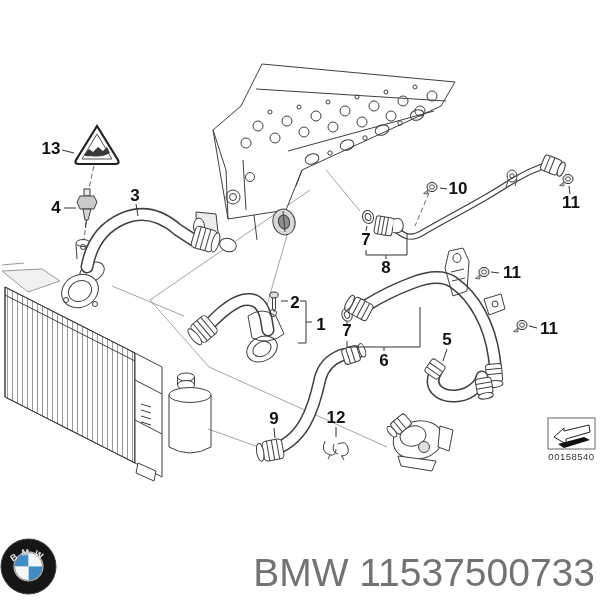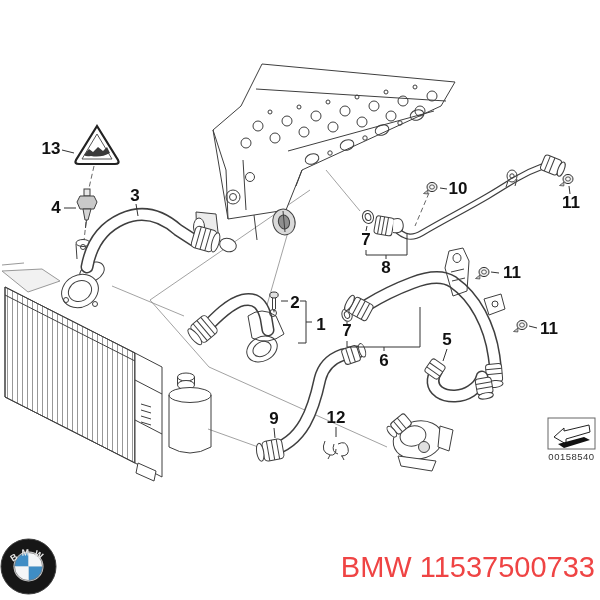--- a/index.html
+++ b/index.html
@@ -10,21 +10,21 @@
   .thin{stroke:#8a8a8a;stroke-width:0.8;fill:none;}
   .lead{stroke:#333;stroke-width:1;fill:none;}
   .dash{stroke:#555;stroke-width:0.9;fill:none;stroke-dasharray:5 3;}
   .hoseO{stroke:#3f3f3f;stroke-width:13;fill:none;stroke-linecap:round;}
   .hoseI{stroke:#ffffff;stroke-width:10;fill:none;stroke-linecap:round;}
   .pipeO{stroke:#3f3f3f;stroke-width:6.5;fill:none;stroke-linecap:round;}
   .pipeI{stroke:#ffffff;stroke-width:4;fill:none;stroke-linecap:round;}
   .fit line{stroke:#3f3f3f;stroke-width:1;}
   .callout{font:bold 17px "Liberation Sans",sans-serif;fill:#111;text-anchor:middle;}
   .stampnum{font:9.5px "Liberation Sans",sans-serif;fill:#333;text-anchor:middle;letter-spacing:0.5px;}
-  .partnum{position:absolute;right:5px;top:551px;font-size:29px;color:#ef4444;
+  .partnum{position:absolute;right:5px;top:551px;font-size:39px;color:#737373;
            font-family:"Liberation Sans",sans-serif;white-space:nowrap;}
 </style>
 </head>
 <body>
 
 <div class="stage">
 <svg width="600" height="600" viewBox="0 0 600 600">
   <defs>
     <pattern id="hatch" width="5" height="8" patternUnits="userSpaceOnUse">
       <path d="M2.5,0 V8" stroke="#7d7d7d" stroke-width="0.8"></path>

